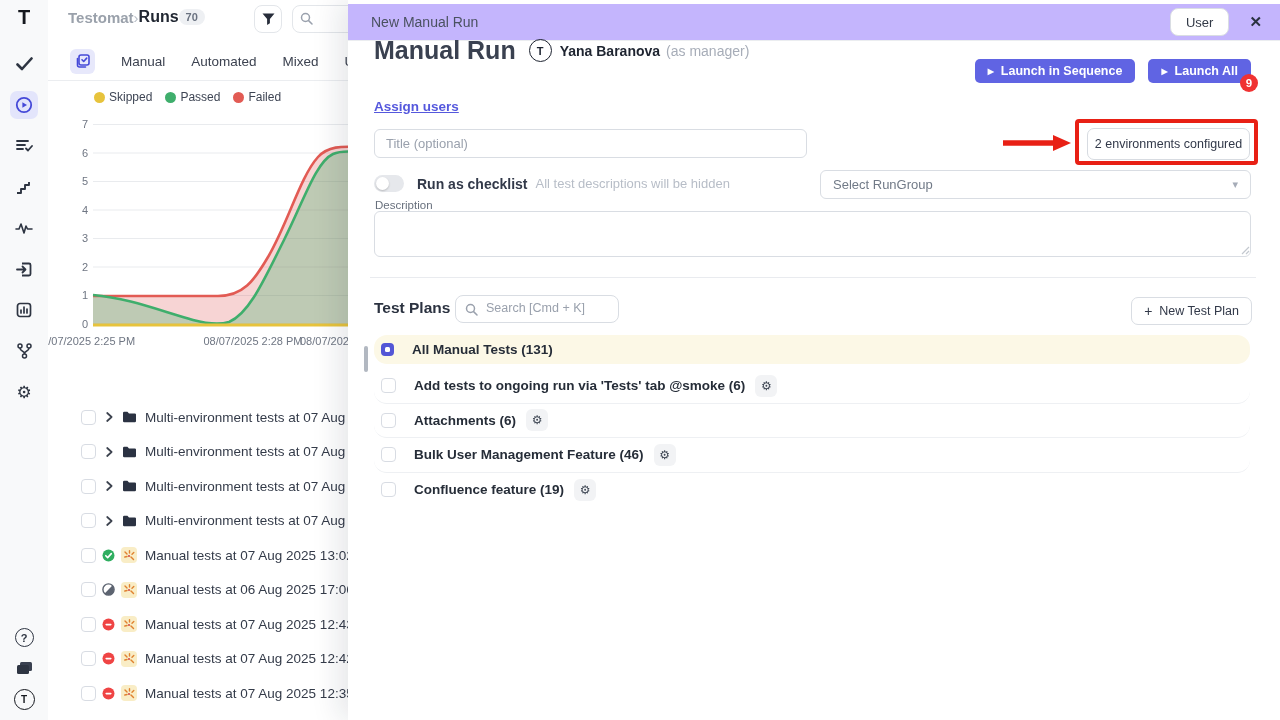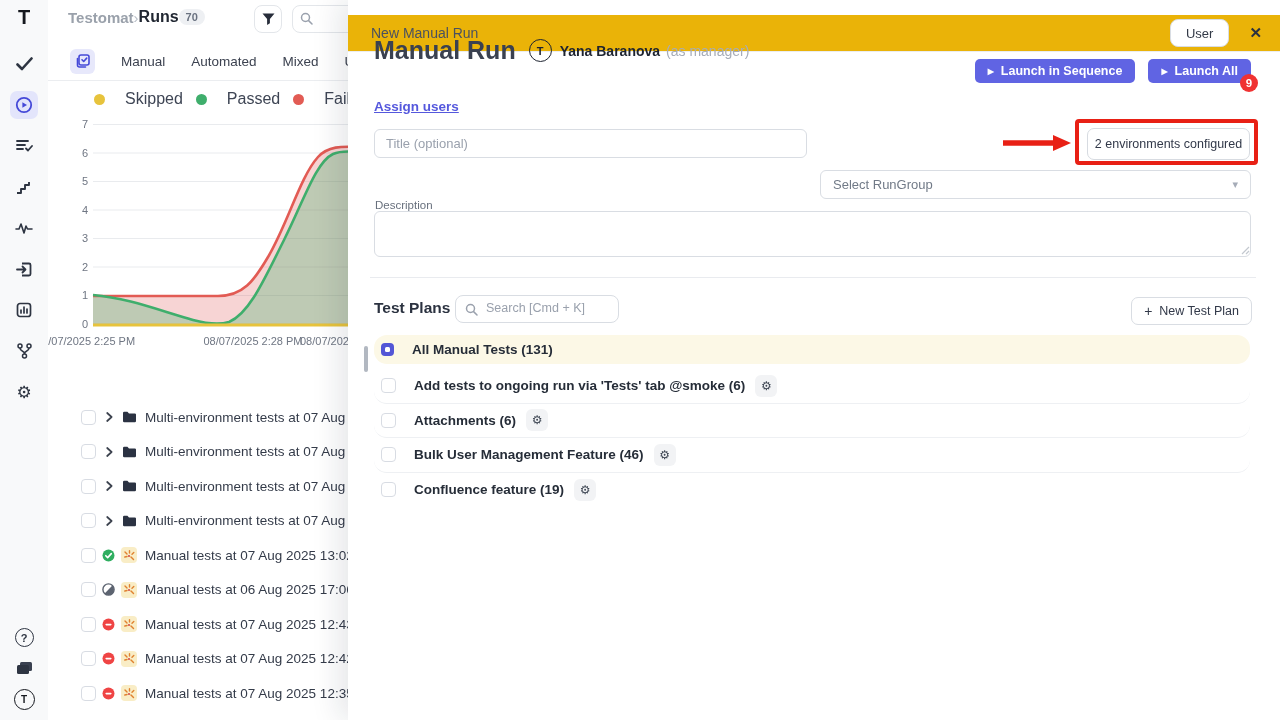--- a/index.html
+++ b/index.html
@@ -31,21 +31,21 @@
   .search-pill input{position:absolute;left:26px;top:3px;width:55px;border:none;outline:none;font-size:12px;background:transparent;}
   .pill-x{position:absolute;left:86px;top:4px;font-size:13px;font-weight:700;color:#262d3a;}
 
   .tabs-row{position:absolute;left:0;top:42px;width:100%;height:38px;border-bottom:1px solid #ebedf0;display:flex;align-items:center;}
   .tab-chip{width:25px;height:25px;background:#e7e8fb;border-radius:6px;margin-left:22px;display:flex;align-items:center;justify-content:center;}
   .tab{font-size:13.5px;color:#3c4250;margin-left:26px;}
 
   
   .chart{position:absolute;left:0;top:82px;width:312px;height:272px;overflow:hidden;}
   .legend{position:absolute;left:46px;top:8px;display:flex;gap:13px;align-items:center;}
-  .legend-item{display:flex;align-items:center;gap:20px;font-size:16px;color:#3e4554;}
+  .legend-item{display:flex;align-items:center;gap:4px;font-size:12px;color:#3e4554;}
   .dot{width:11px;height:11px;border-radius:50%;}
   .dot.skipped{background:#e7c33c;}.dot.passed{background:#3fae6c;}.dot.failed{background:#e25b54;}
   .ytick{position:absolute;left:18px;width:22px;text-align:right;font-size:11px;color:#6f7683;}
   .xlabels{position:absolute;left:0;top:253px;width:100%;height:16px;font-size:11px;color:#6f7683;}
   .xl1{position:absolute;left:-12px;}.xl2{position:absolute;left:205px;transform:translateX(-50%);}.xl3{position:absolute;left:252px;}
 
   
   .runs-list{position:absolute;left:0;top:400px;width:330px;}
   .run-row{height:34.5px;display:flex;align-items:center;padding-left:33px;white-space:nowrap;}
   .cb{width:13px;height:13px;border:1px solid #d8dce3;border-radius:4px;background:#fff;flex:0 0 auto;}
@@ -54,21 +54,21 @@
   .burst{width:16px;height:16px;background:#f9edc6;border-radius:4px;margin-left:6px;display:flex;align-items:center;justify-content:center;flex:0 0 auto;}
   .status{margin-left:6px;flex:0 0 auto;display:flex;}
   .chev{margin-left:10px;flex:0 0 auto;display:flex;}
   .folder{margin-left:9px;flex:0 0 auto;display:flex;}
 
   
   .scroll-thumb{position:absolute;left:364px;top:346px;width:4px;height:26px;background:#b2b8c1;border-radius:2px;z-index:4;}
 
   
   .drawer{position:absolute;left:348px;top:0;width:932px;height:720px;background:#fff;z-index:2;box-shadow:-10px 0 26px rgba(22,27,45,.10);}
-  .drawer-header{position:absolute;left:0;top:15px;width:100%;height:37px;border-bottom:1px solid #ebedf0;display:flex;align-items:center;box-sizing:border-box;padding:0 18px 0 23px;background:#eab308;}
+  .drawer-header{position:absolute;left:0;top:4px;width:100%;height:37px;border-bottom:1px solid #ebedf0;display:flex;align-items:center;box-sizing:border-box;padding:0 18px 0 23px;background:#c4b5fd;}
   .dh-title{font-size:14px;color:#4a5160;}
   .save-btn{margin-left:auto;height:26px;padding:0 15px;border:1px solid #d9dde3;border-radius:8px;background:#fff;font-size:13px;color:#333a47;display:flex;align-items:center;}
   .close-x{margin-left:20px;font-size:15px;font-weight:600;color:#2a3140;}
 
   .big-title-row{position:absolute;left:26px;top:36px;display:flex;align-items:center;}
   .big-title{font-size:25px;font-weight:700;color:#3a4150;}
   .avatar{width:21px;height:21px;border:1.6px solid #1d2330;border-radius:50%;margin-left:13px;display:flex;align-items:center;justify-content:center;font-size:11px;font-weight:800;color:#1d2330;}
   .owner-name{font-size:14px;font-weight:700;color:#1e2430;margin-left:8px;}
   .owner-role{font-size:14px;color:#a7adb8;margin-left:6px;}
 
@@ -502,20 +502,27 @@
 
   <div class="env-btn">2 environments configured</div>
   <div class="ann-rect"></div>
   <span class="ann-arrow">
       <svg width="72" height="18" viewBox="0 0 72 18">
         <line x1="2" y1="9" x2="54" y2="9" stroke="#e82015" stroke-width="5.5"></line>
         <path d="M52 1 L70 9 L52 17 Z" fill="#e82015"></path>
       </svg>
     </span>
 
+  <div class="toggle-row">
+    <div class="toggle">
+        <div class="knob"></div>
+      </div>
+    <span class="toggle-label">Run as checklist</span>
+    <span class="toggle-hint">All test descriptions will be hidden</span>
+  </div>
 
   <div class="rungroup">
     <span>Select RunGroup</span>
     <span class="rg-caret">▾</span>
   </div>
 
   <span class="desc-label">Description</span>
   <textarea class="desc-area" style=""></textarea>
   <span class="resize-corner">
       <svg width="9" height="9" viewBox="0 0 9 9">

